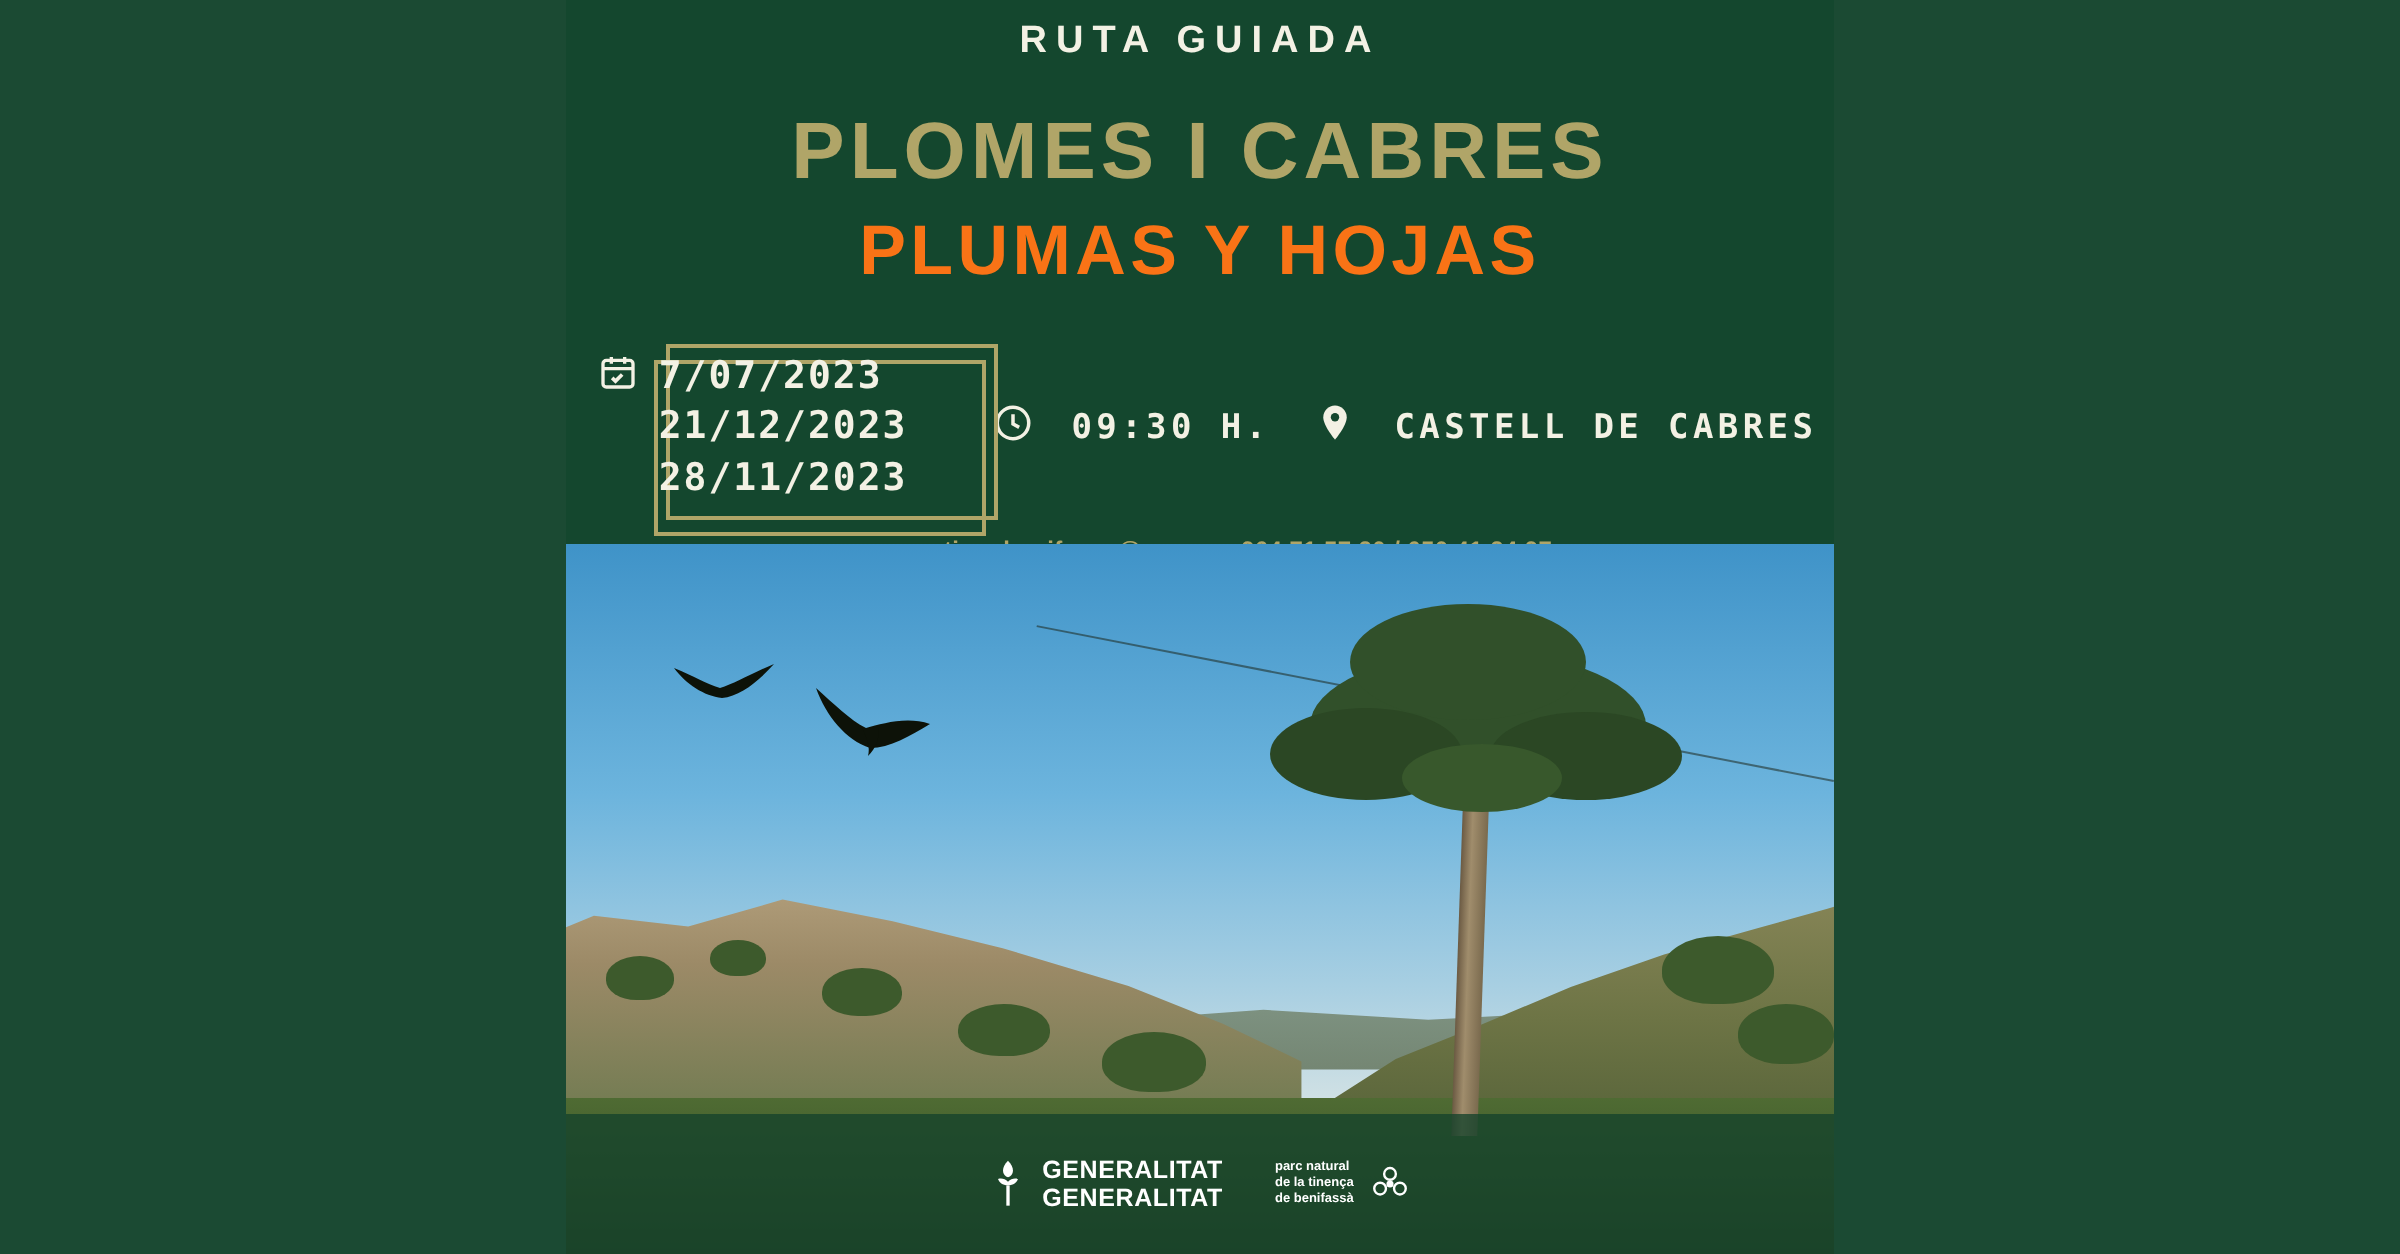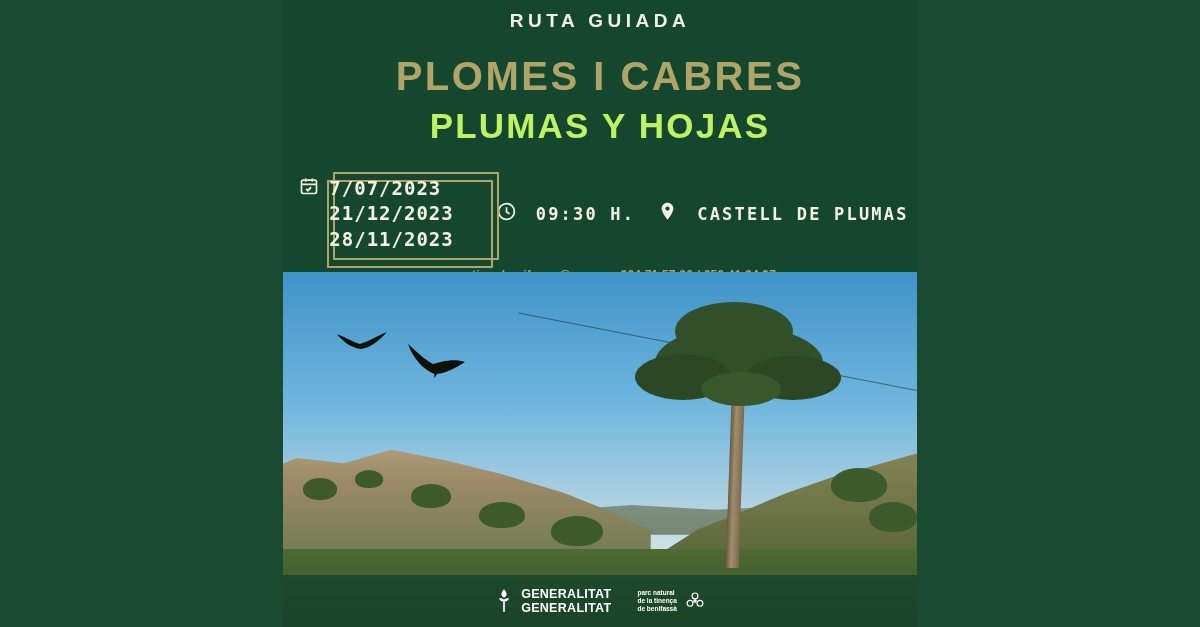--- a/index.html
+++ b/index.html
@@ -49,21 +49,21 @@
     letter-spacing: 2.5px;
     color: #b0a568;
     font-family: "Liberation Sans", sans-serif;
   }
 
   .title-es {
     margin-top: 7px;
     font-size: 35px;
     font-weight: bold;
     letter-spacing: 2.2px;
-    color: #bef264;
+    color: #f97316;
     font-family: "Liberation Sans", sans-serif;
   }
 
   
   .info-row {
     position: absolute;
     left: 0;
     top: 160px;
     width: 100%;
     display: flex;
@@ -187,21 +187,21 @@
   }
   .bird { position: absolute; }
   .bird svg { display: block; }
 
   
   .logo-band {
     position: absolute;
     left: 0;
     bottom: 0;
     width: 100%;
-    height: 52px;
+    height: 70px;
     background: rgba(20,66,44,0.78);
     display: flex;
     align-items: center;
     justify-content: center;
     gap: 26px;
   }
   .gv-logo {
     display: flex; align-items: center; gap: 7px;
   }
   .gv-mark { width: 20px; height: 26px; }
@@ -263,21 +263,21 @@
         <span class="time-text">09:30 H.</span>
       </div>
 
       <div class="place-wrap">
         <span>
           <svg viewBox="0 0 24 24" width="21" height="21" fill="#f3f1e4">
             <path d="M12 2C8.3 2 5.3 5 5.3 8.7c0 5 6.7 12.8 6.7 12.8s6.7-7.8 6.7-12.8C18.7 5 15.7 2 12 2z"></path>
             <circle cx="12" cy="8.7" r="2.4" fill="#14472e"></circle>
           </svg>
         </span>
-        <span class="place-text">CASTELL DE PLUMAS</span>
+        <span class="place-text">CASTELL DE CABRES</span>
       </div>
 
     </div>
 
     <div class="contact">
       <span class="mail">parque_tinenbenifassa@gva.es</span>
       <span>-</span>
       <span>964 71 57 20 / 650 41 24 97</span>
     </div>
   </div>

